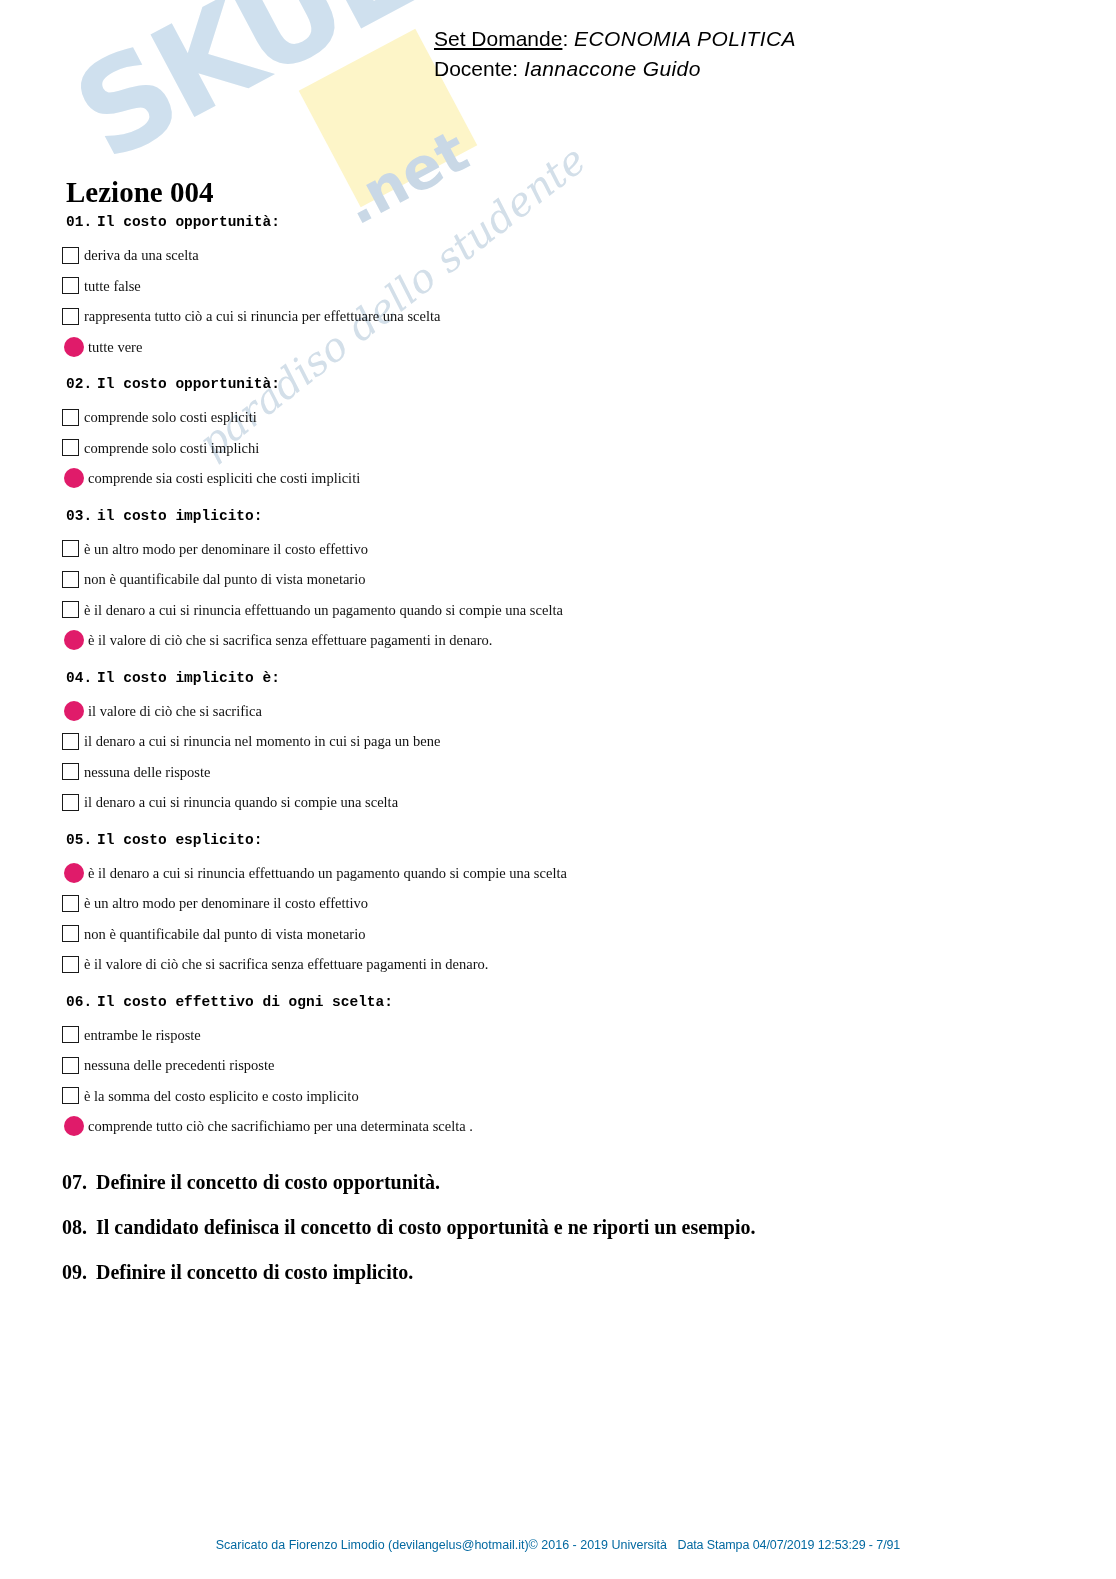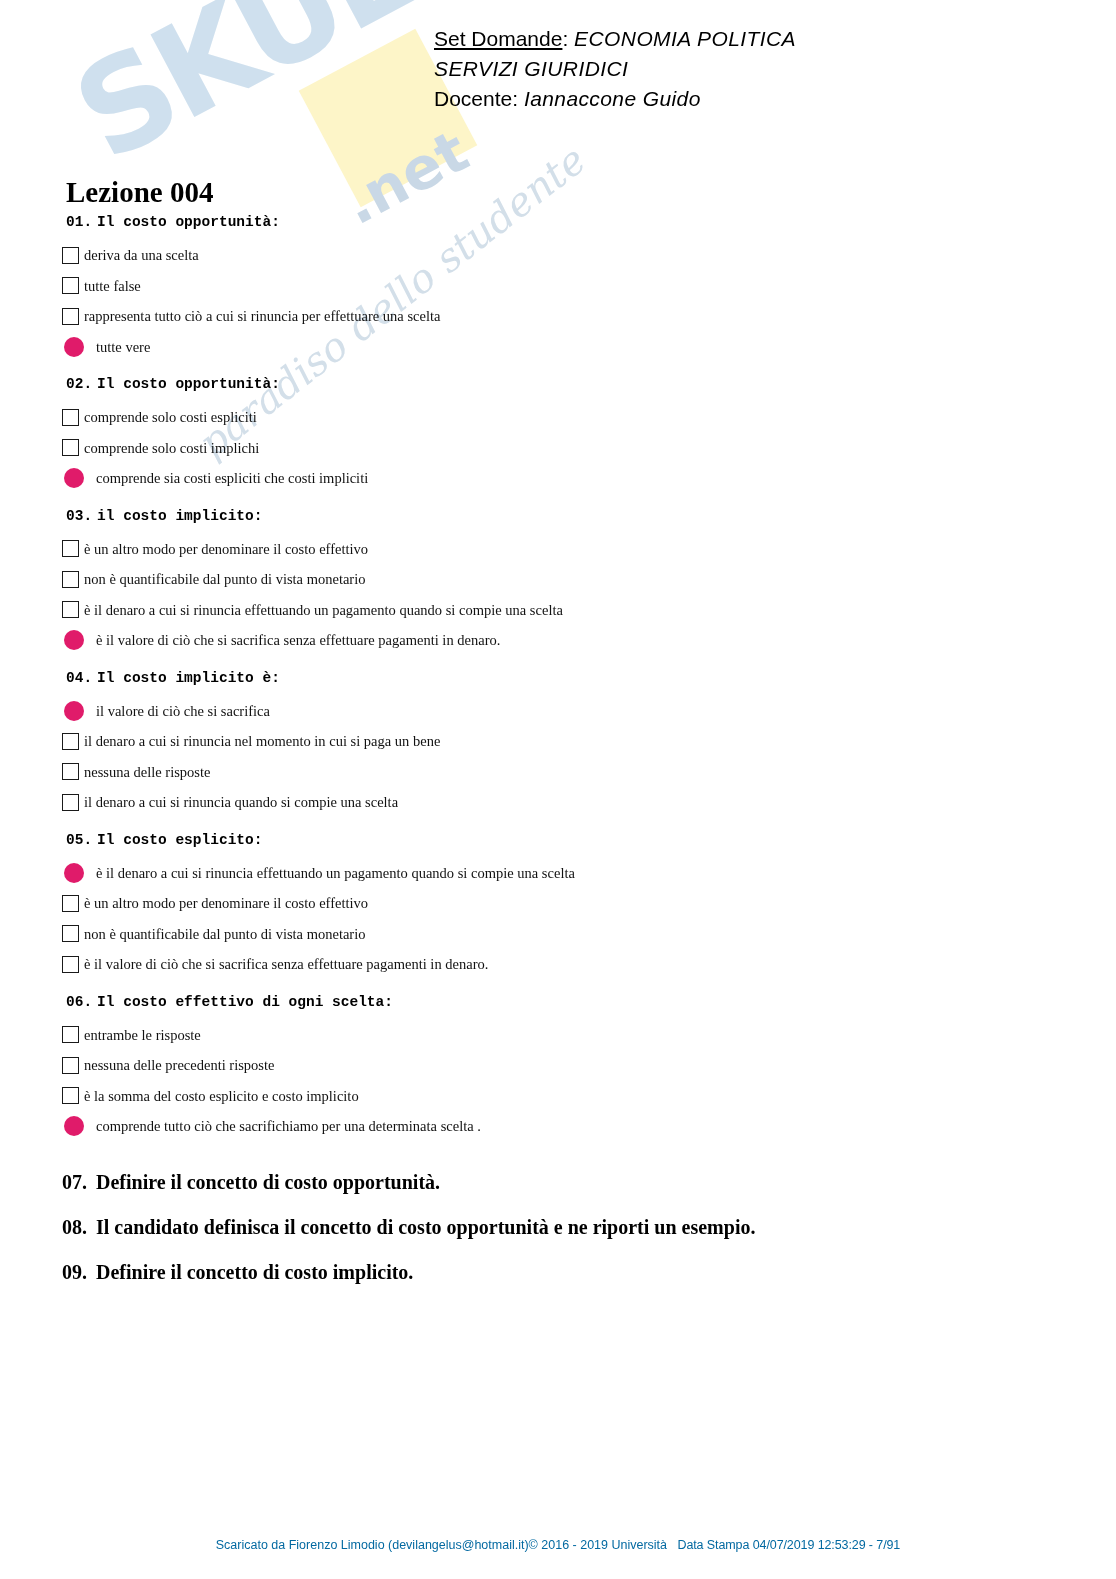--- a/index.html
+++ b/index.html
@@ -173,21 +173,21 @@
     background: #e01b6a;
     margin-right: 4px;
     margin-left: 2px;
   }
   .opt-text {
     font-family: "Liberation Serif", serif;
     font-size: 14.5px;
     line-height: 16px;
     color: #111;
   }
-  .option.selected .opt-text { margin-left: 8px; }
+  .option.selected .opt-text { margin-left: 0; }
 
   .q-gap { height: 14px; }
 
   
   .open-question {
     font-family: "Liberation Serif", serif;
     font-weight: bold;
     font-size: 20px;
     line-height: 16px;
     margin-left: 0;
@@ -221,21 +221,20 @@
   <div class="wm-net">.net</div>
   <div class="wm-cursive">paradiso dello studente</div>
 </div>
 
 <div id="top-clip">...</div>
 
 <div id="page">
 
   <div id="doc-header">
     <div class="hdr-line"><span class="lbl">Set Domande</span><span>:</span> <span class="val">ECONOMIA POLITICA</span></div>
-    <div class="hdr-line"><span class="val">SERVIZI GIURIDICI</span></div>
     <div class="hdr-line"><span>Docente</span><span>:</span> <span class="val">Iannaccone Guido</span></div>
   </div>
 
   <div id="lezione-title">Lezione 004</div>
 
   <div id="questions">
       <div class="question">
         <div class="q-title"><span class="qnum">01.</span><span>Il costo opportunità:</span></div>
         <div class="options">
           <div class="option">

